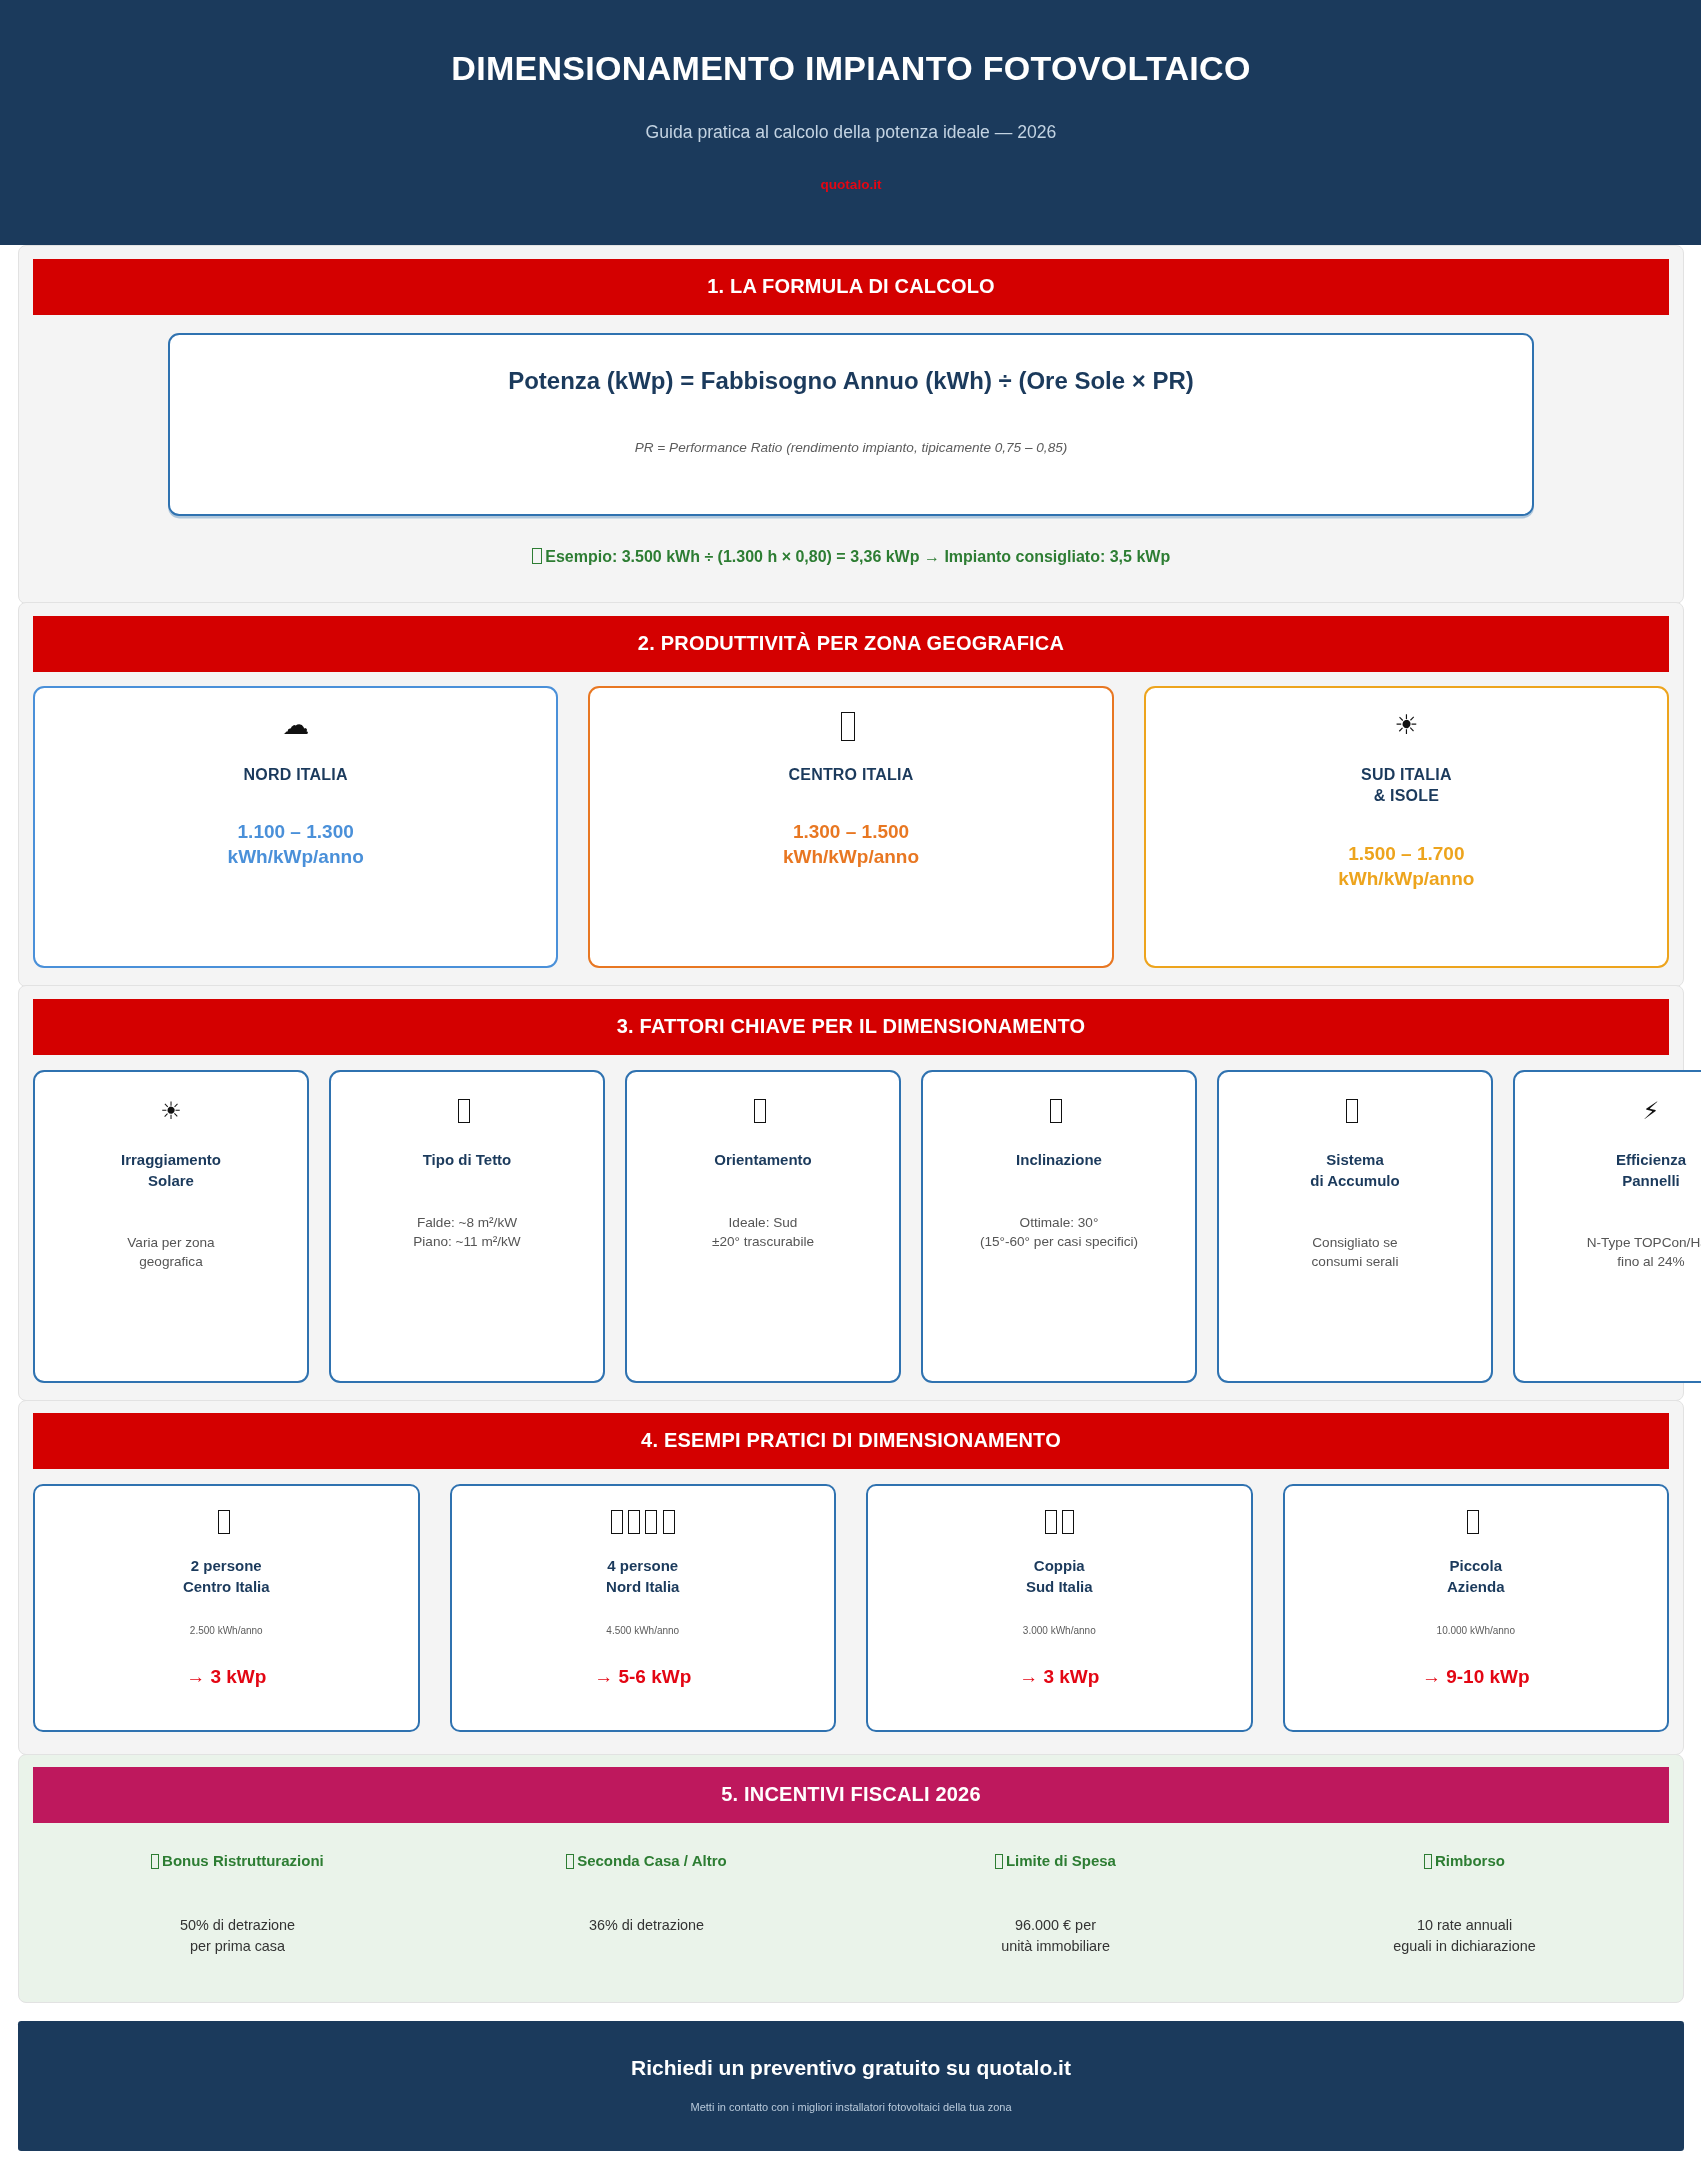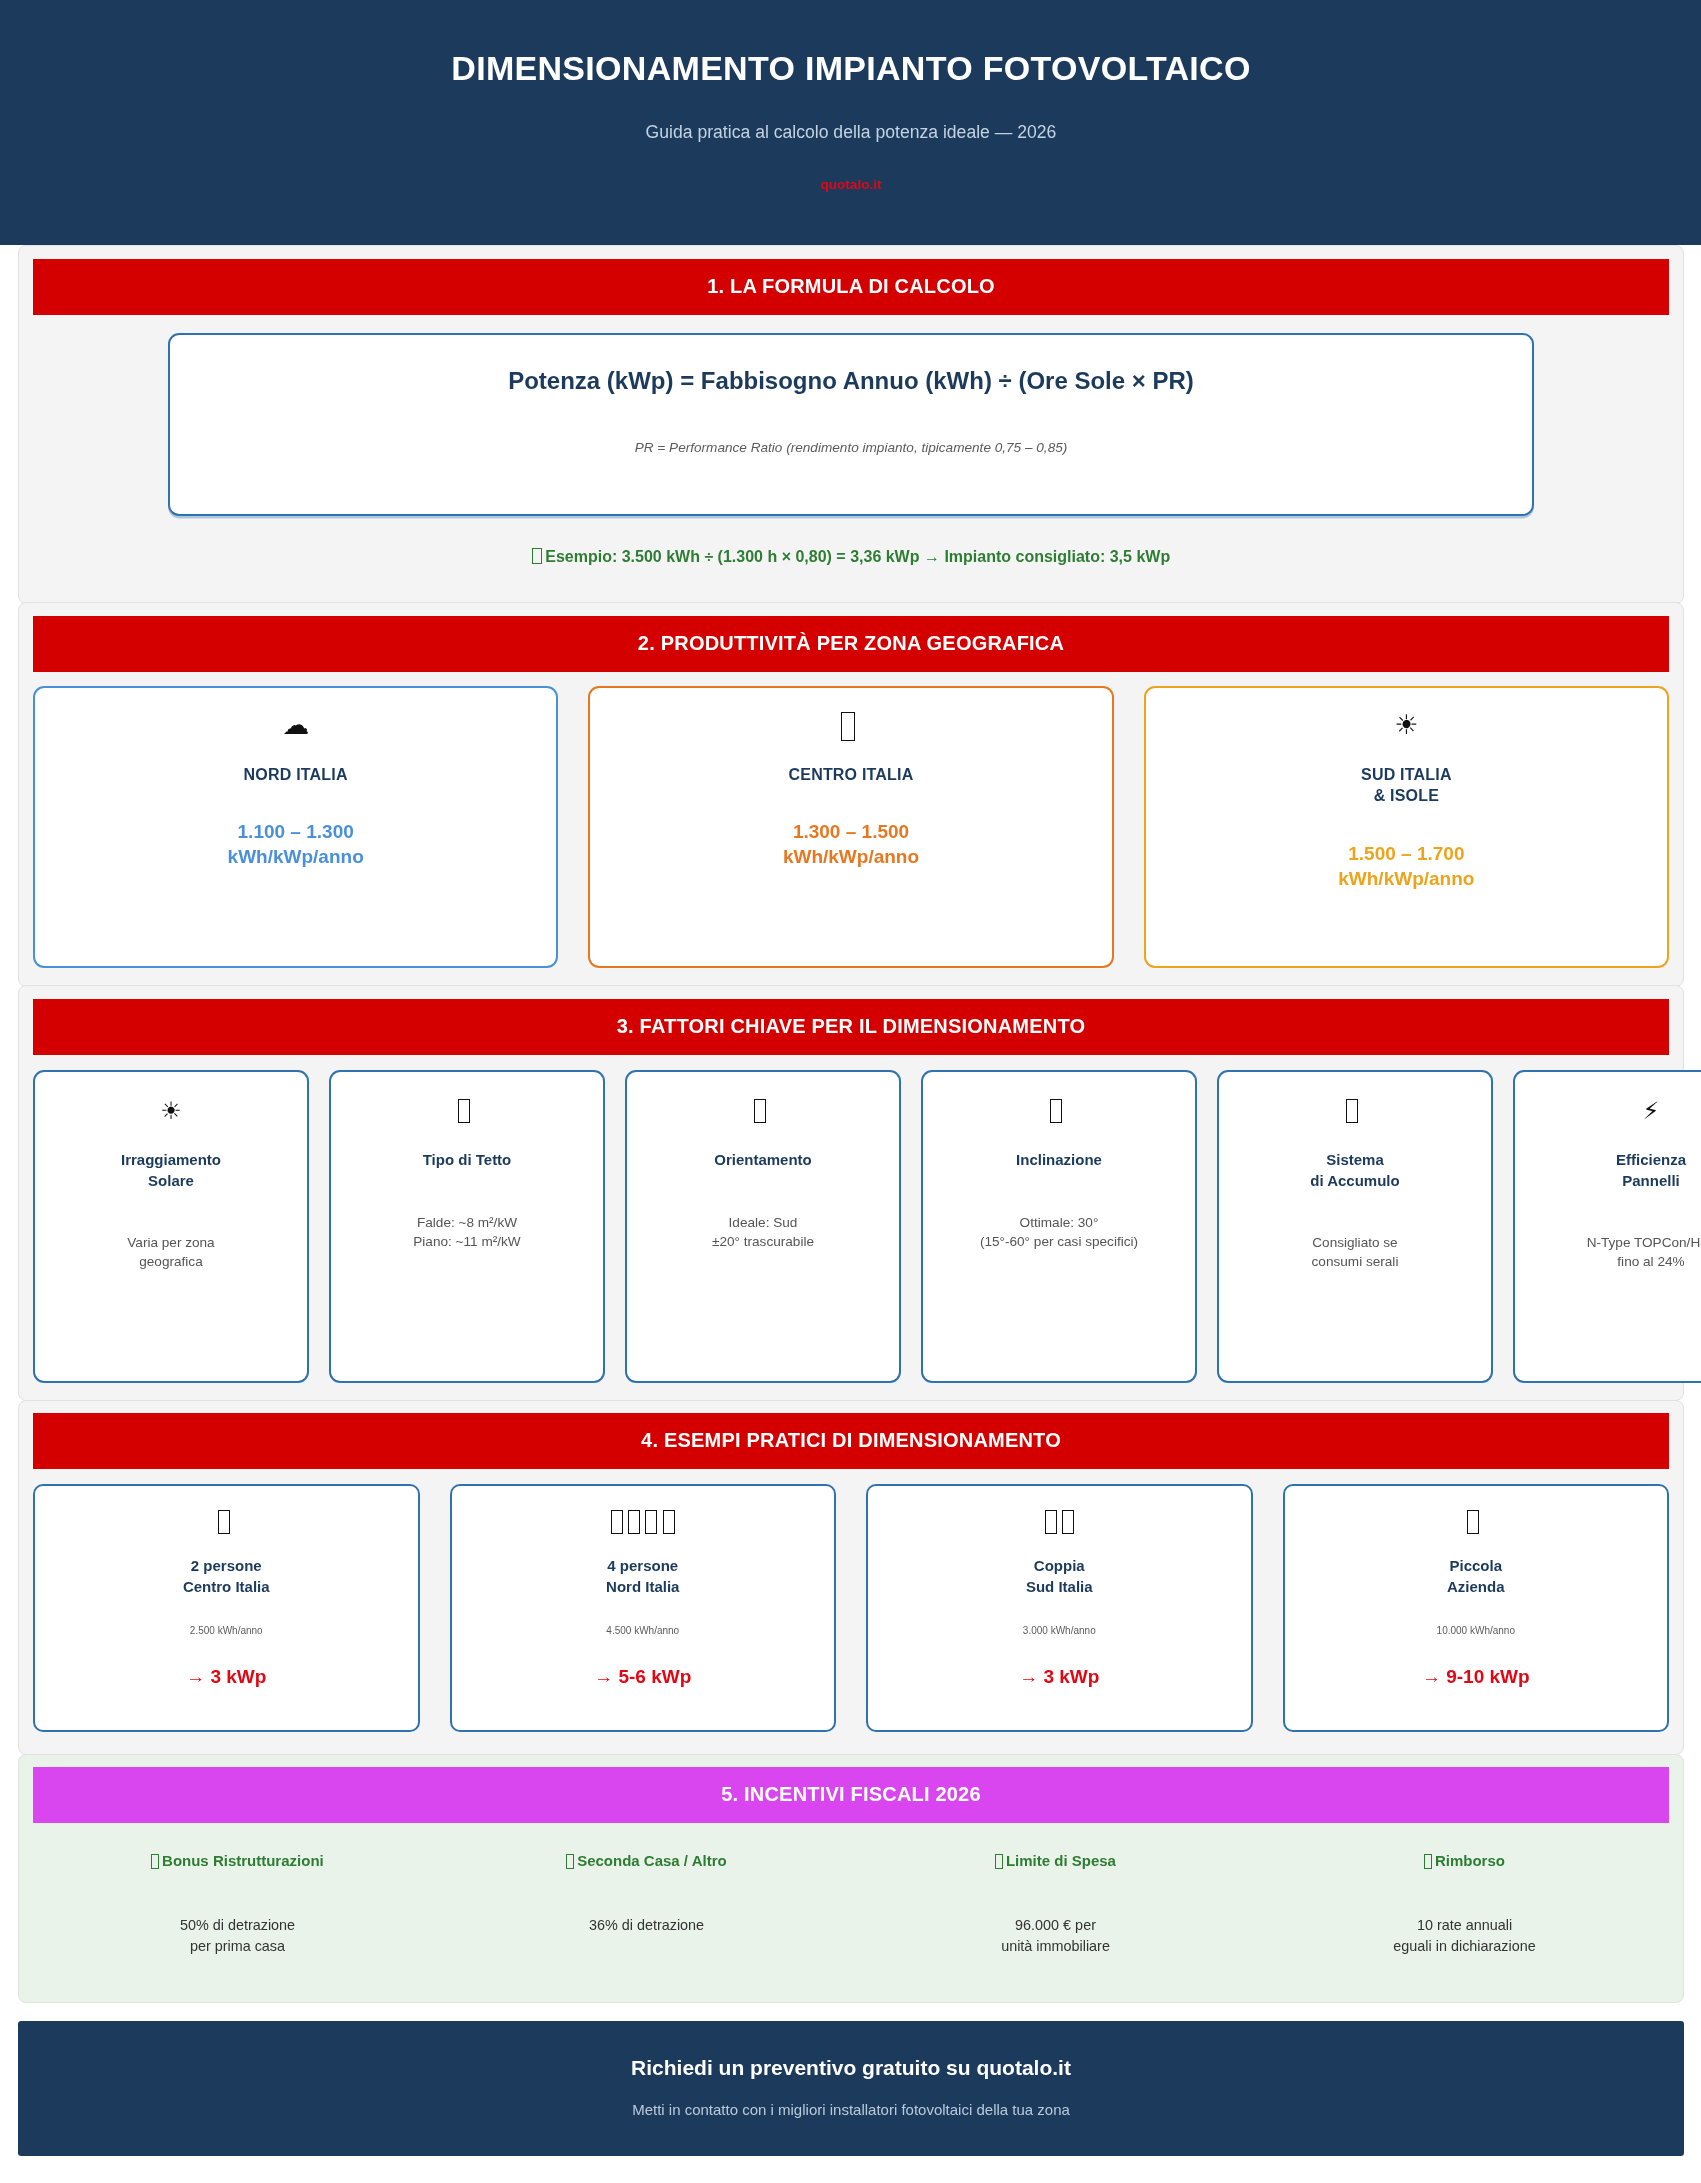--- a/index.html
+++ b/index.html
@@ -57,21 +57,21 @@
   .bar {
     color: #ffffff;
     font-size: 20px;
     font-weight: bold;
     text-align: center;
     letter-spacing: 0.2px;
     padding: 16px 0 17px 0;
     margin: 12.8px 14.4px 0 14.4px;
   }
   .bar.red   { background: #d40000; }
-  .bar.green { background: #d946ef; }
+  .bar.green { background: #be185d; }
 
   
   .sec1-body { padding: 17.6px 14.4px 37px 14.4px; }
   .formula-box {
     margin: 0 auto;
     width: 1366px;
     background: #ffffff;
     border: 2.4px solid #2f72b0;
     border-radius: 11.2px;
     padding: 32px 24px 59px 24px;
@@ -236,21 +236,21 @@
     padding: 35px 0 38px 0;
     border-radius: 3.2px;
   }
   .footer-title {
     color: #ffffff;
     font-size: 21px;
     font-weight: bold;
   }
   .footer-sub {
     color: #b9cadb;
-    font-size: 15px;
+    font-size: 11px;
     margin-top: 21px;
   }
 </style>
 </head>
 <body>
 
 <div id="page">
 
   <div class="hero">
     <div class="hero-title">DIMENSIONAMENTO IMPIANTO FOTOVOLTAICO</div>

